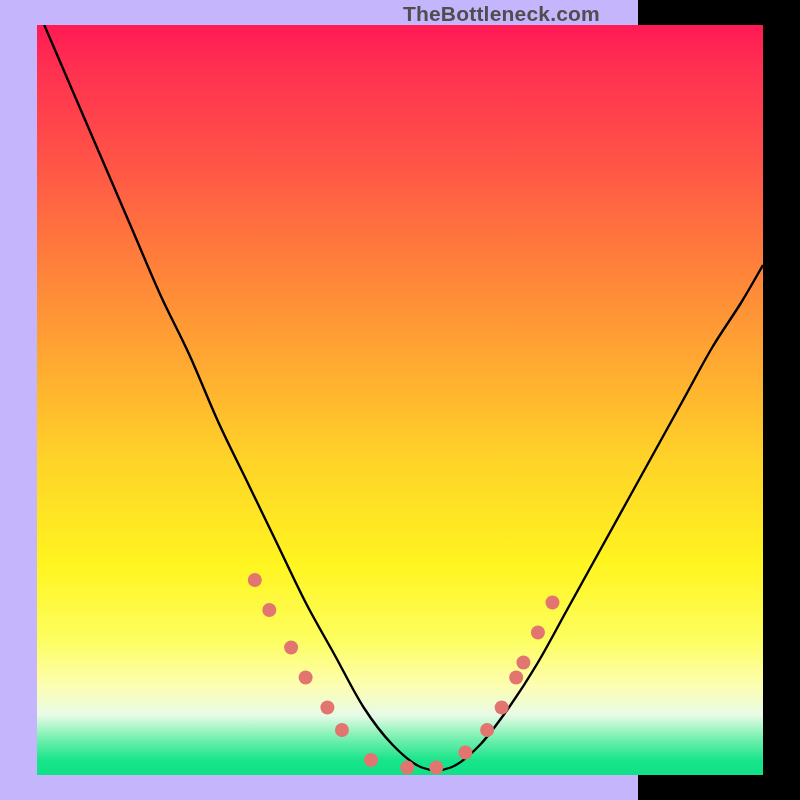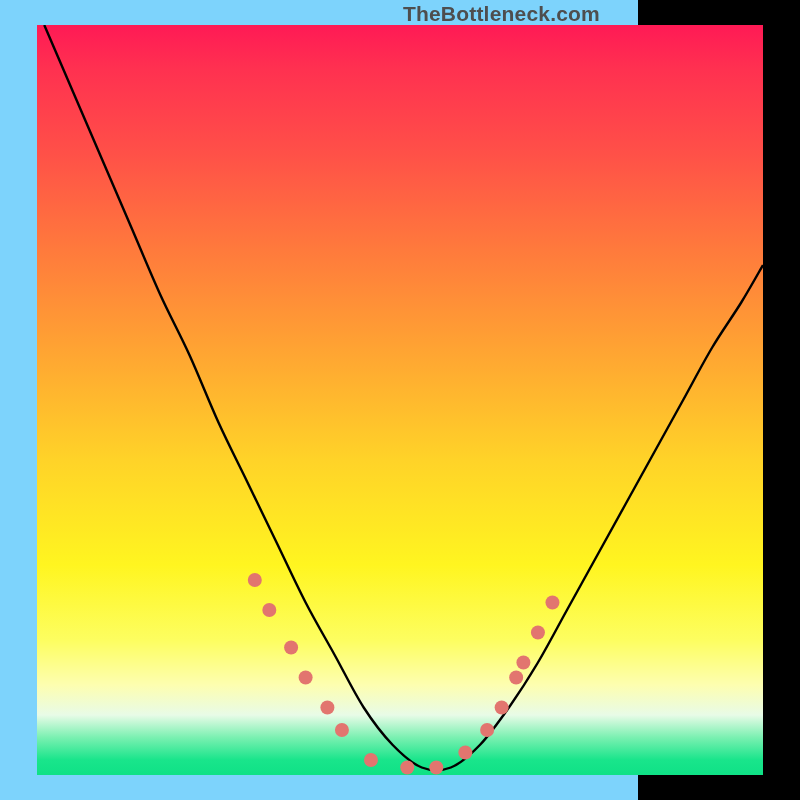--- a/index.html
+++ b/index.html
@@ -10,21 +10,21 @@
     background: #000;
     overflow: hidden;
     font-family: Arial, Helvetica, sans-serif;
   }
   .frame {
     position: absolute;
     left: 0;
     top: 0;
     width: 638px;
     height: 800px;
-    background: #7dd3fc;
+    background: #c4b5fd;
   }
   .plot {
     position: absolute;
     left: 37px;
     top: 25px;
     width: 726px;
     height: 750px;
     
     background: linear-gradient(
       to bottom,

